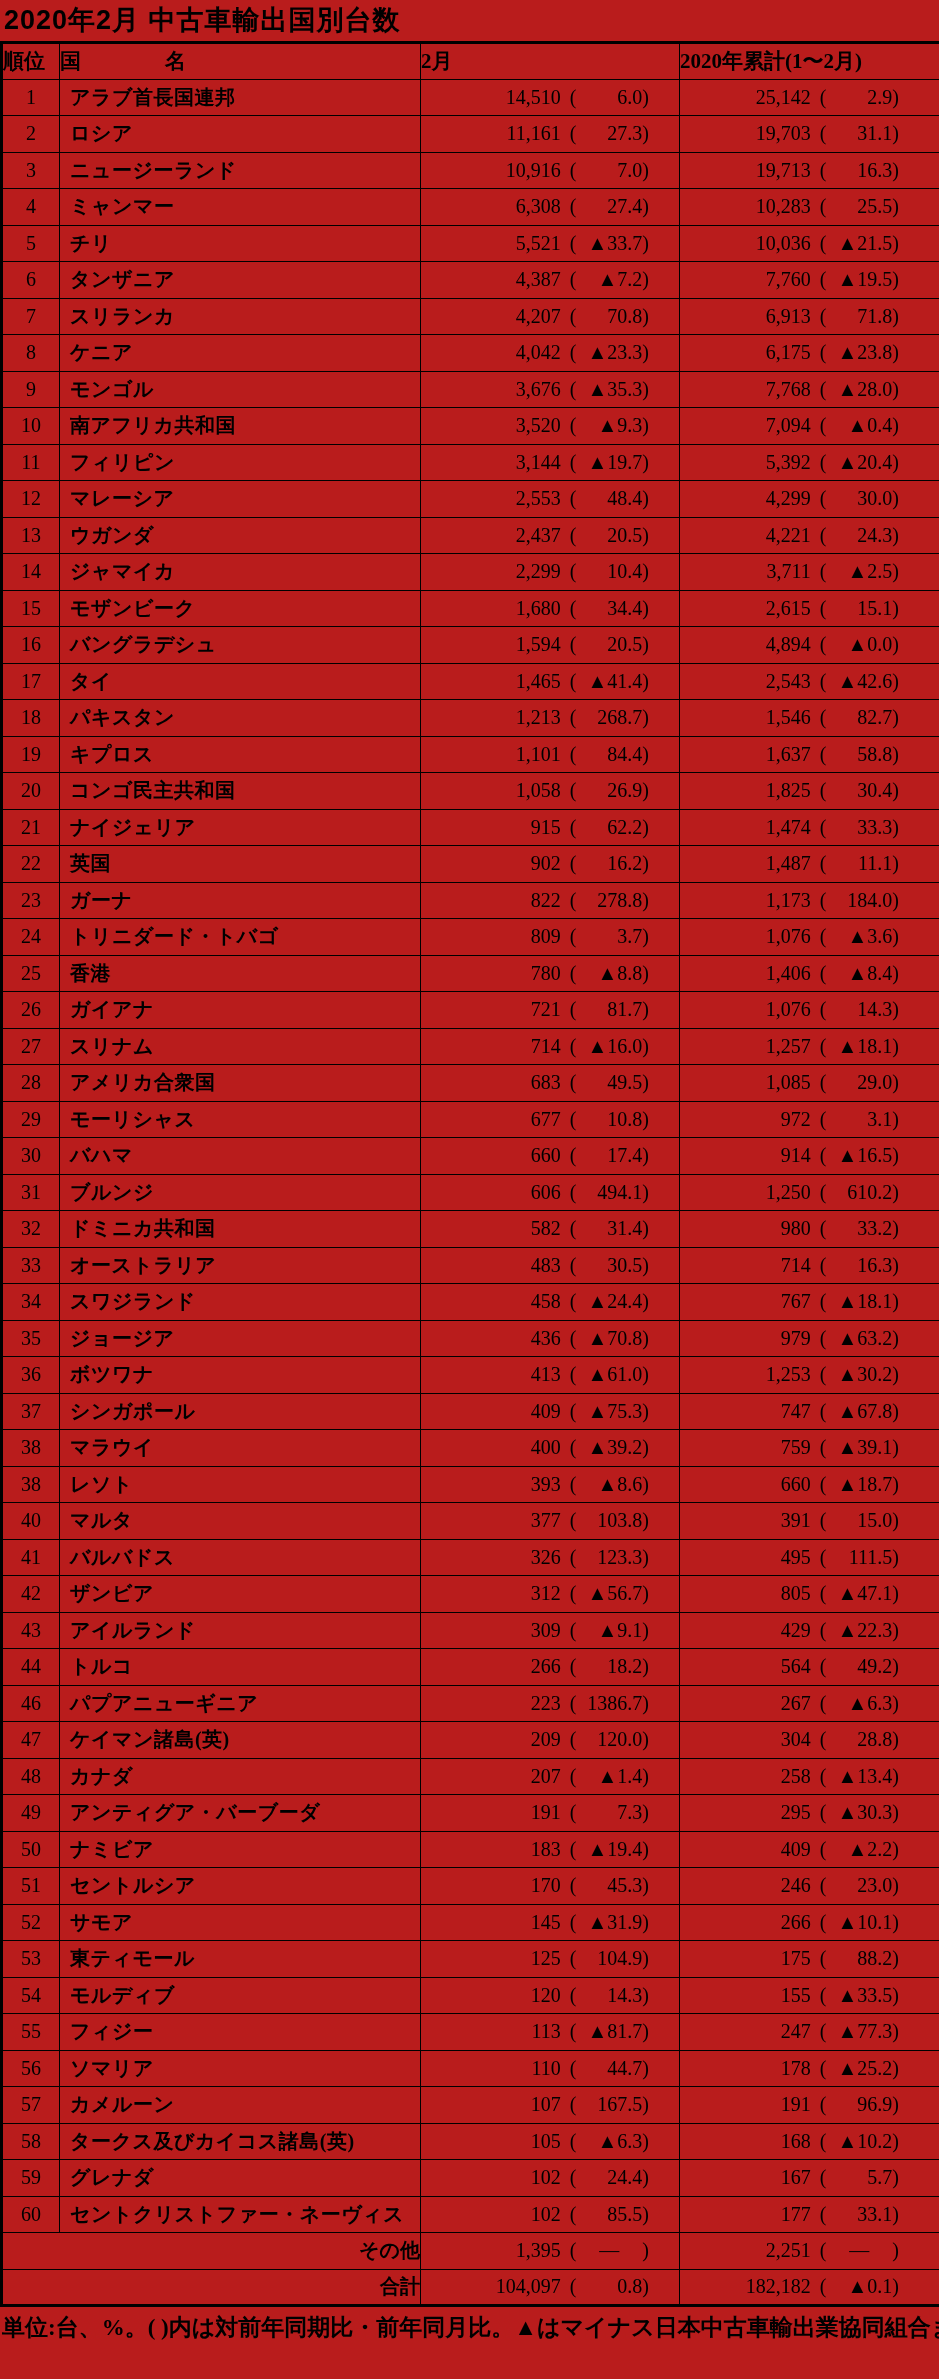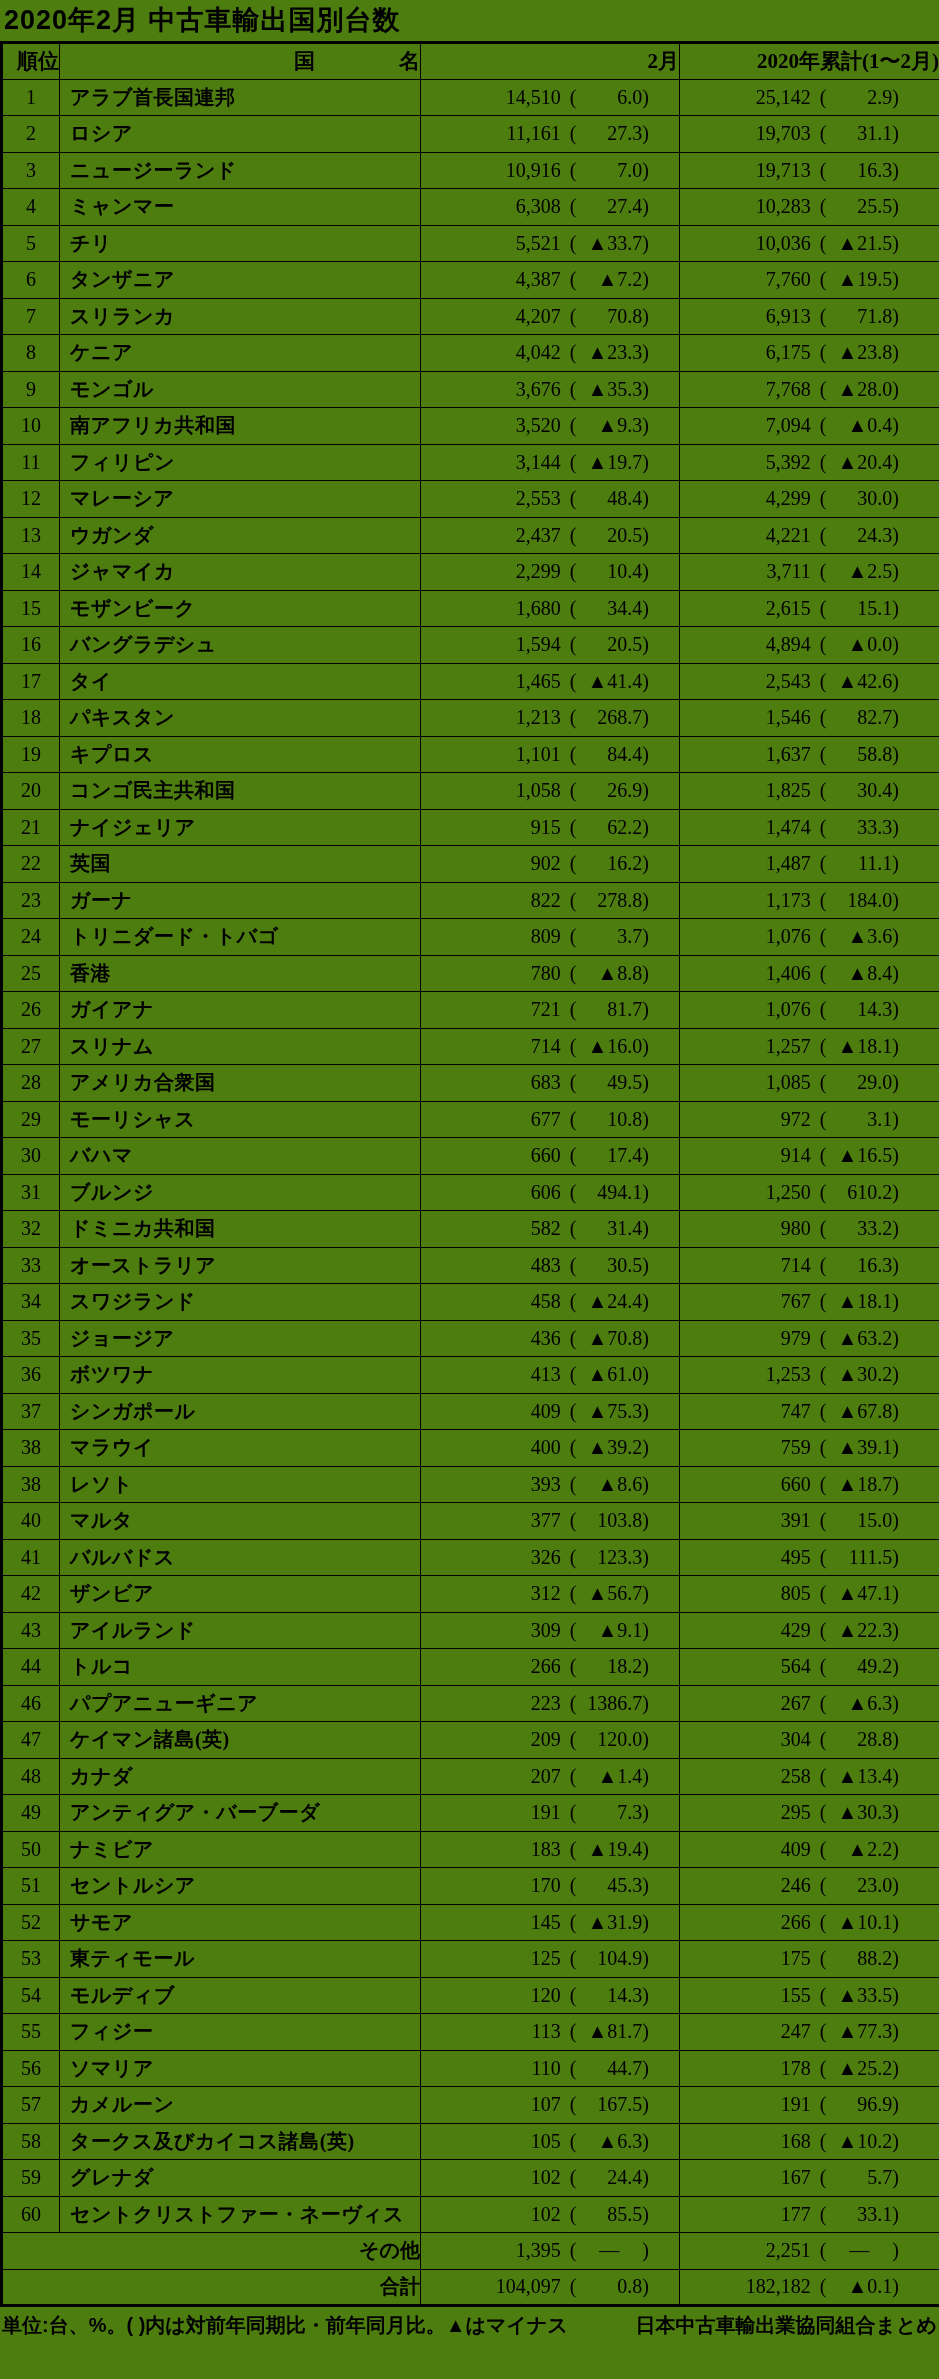--- a/index.html
+++ b/index.html
@@ -9,21 +9,21 @@
     width: 939px;
     height: 2379px;
     overflow: hidden;
     font-family: "Liberation Serif", "DejaVu Serif", serif;
     color: #000;
   }
   .page {
     width: 939px;
     height: 2379px;
     position: relative;
-    background: #4d7c0f;
+    background: #b91c1c;
   }
   .title {
     font-family: "Liberation Sans", "DejaVu Sans", sans-serif;
     font-weight: bold;
     font-size: 27px;
     line-height: 1.1;
     padding: 6px 0 5px 4px;
     letter-spacing: 1px;
     white-space: nowrap;
   }
@@ -38,21 +38,21 @@
     padding: 0;
     vertical-align: middle;
     overflow: hidden;
     white-space: nowrap;
   }
   .rank-table thead tr { height: 37px; }
   .rank-table tbody tr { height: 36.5px; }
   .rank-table th {
     font-weight: 600;
     font-size: 21px;
-    text-align: right;
+    text-align: left;
   }
   td.c-rank {
     text-align: center;
     font-size: 20px;
   }
   td.c-country {
     padding-left: 10px;
     font-size: 20px;
     font-weight: 700;
     letter-spacing: 0.5px;
@@ -79,23 +79,23 @@
     display: inline-block;
     width: 66px;
     text-align: right;
     white-space: pre;
   }
   .pctv.center { text-align: center; }
   .footer {
     display: flex;
     justify-content: space-between;
     align-items: flex-start;
-    font-family: Liberation Sans, sans-serif;
+    font-family: Liberation Serif, serif;
     font-weight: bold;
-    font-size: 20px;
+    font-size: 23px;
     padding: 5px 2px 0 2px;
     white-space: nowrap;
   }
 </style>
 </head>
 <body>
 
 <div class="page">
 
   <div class="title">2020年2月 中古車輸出国別台数</div>

